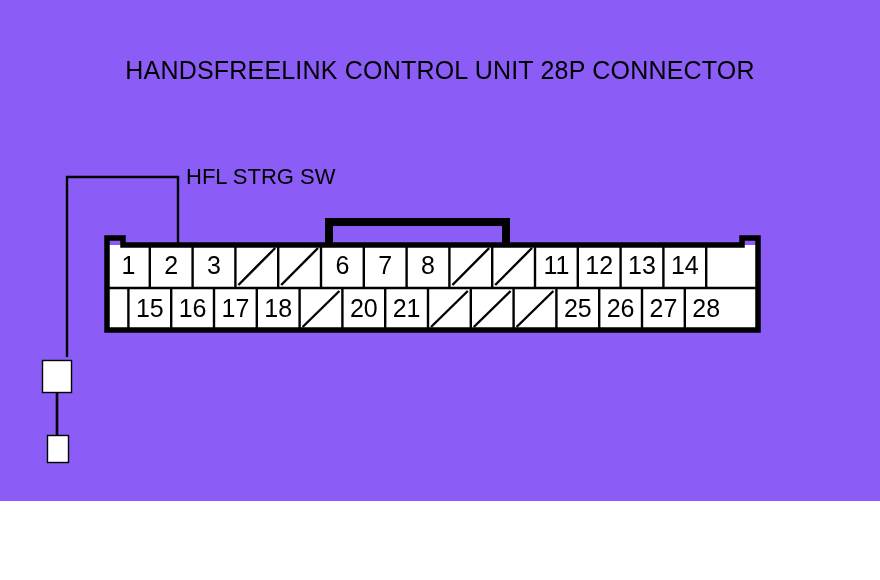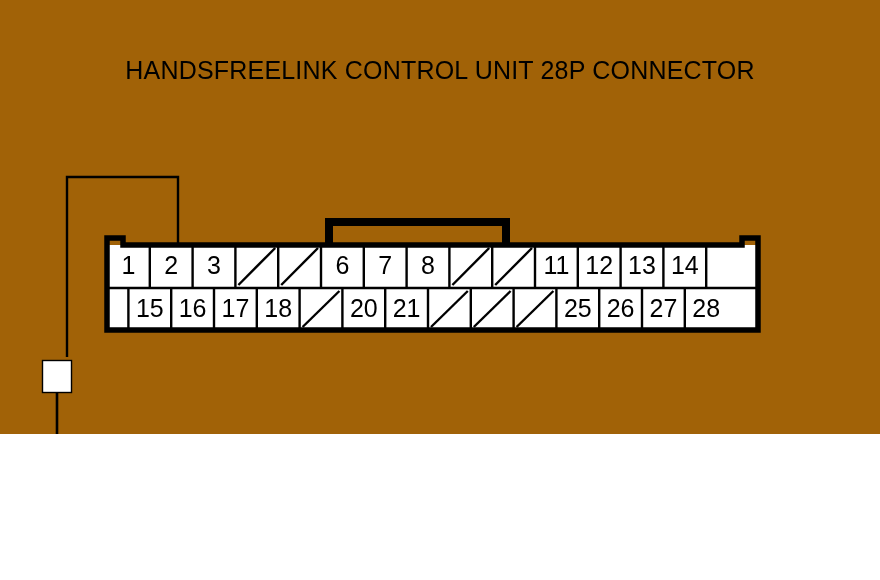--- a/index.html
+++ b/index.html
@@ -8,23 +8,23 @@
     padding: 0;
     background: #ffffff;
   }
   body {
     font-family: "Liberation Sans", sans-serif;
     color: #000000;
   }
   #page {
     position: relative;
     width: 880px;
-    height: 434px;
+    height: 501px;
     overflow: hidden;
-    background: #a16207;
+    background: #8b5cf6;
   }
 
   
   .title {
     position: absolute;
     left: 0;
     top: 56px;
     width: 880px;
     text-align: center;
     font-size: 25px;
@@ -68,20 +68,21 @@
   }
 </style>
 </head>
 <body>
 
 <div id="page">
 
   <div class="title">HANDSFREELINK CONTROL UNIT 28P CONNECTOR</div>
 
   <div class="callout-label">
+    <div>HFL STRG SW</div>
   </div>
 
   <svg class="wire-svg" viewBox="0 0 880 580">
 
     <polyline points="178,245 178,177 67,177 67,357" fill="none" stroke="#000000" stroke-width="2.4"></polyline>
 
     <rect x="42.5" y="360.5" width="29" height="32" fill="#ffffff" stroke="#000000" stroke-width="1.4"></rect>
 
     <line x1="57" y1="393" x2="57" y2="447" stroke="#000000" stroke-width="2.6"></line>
 

